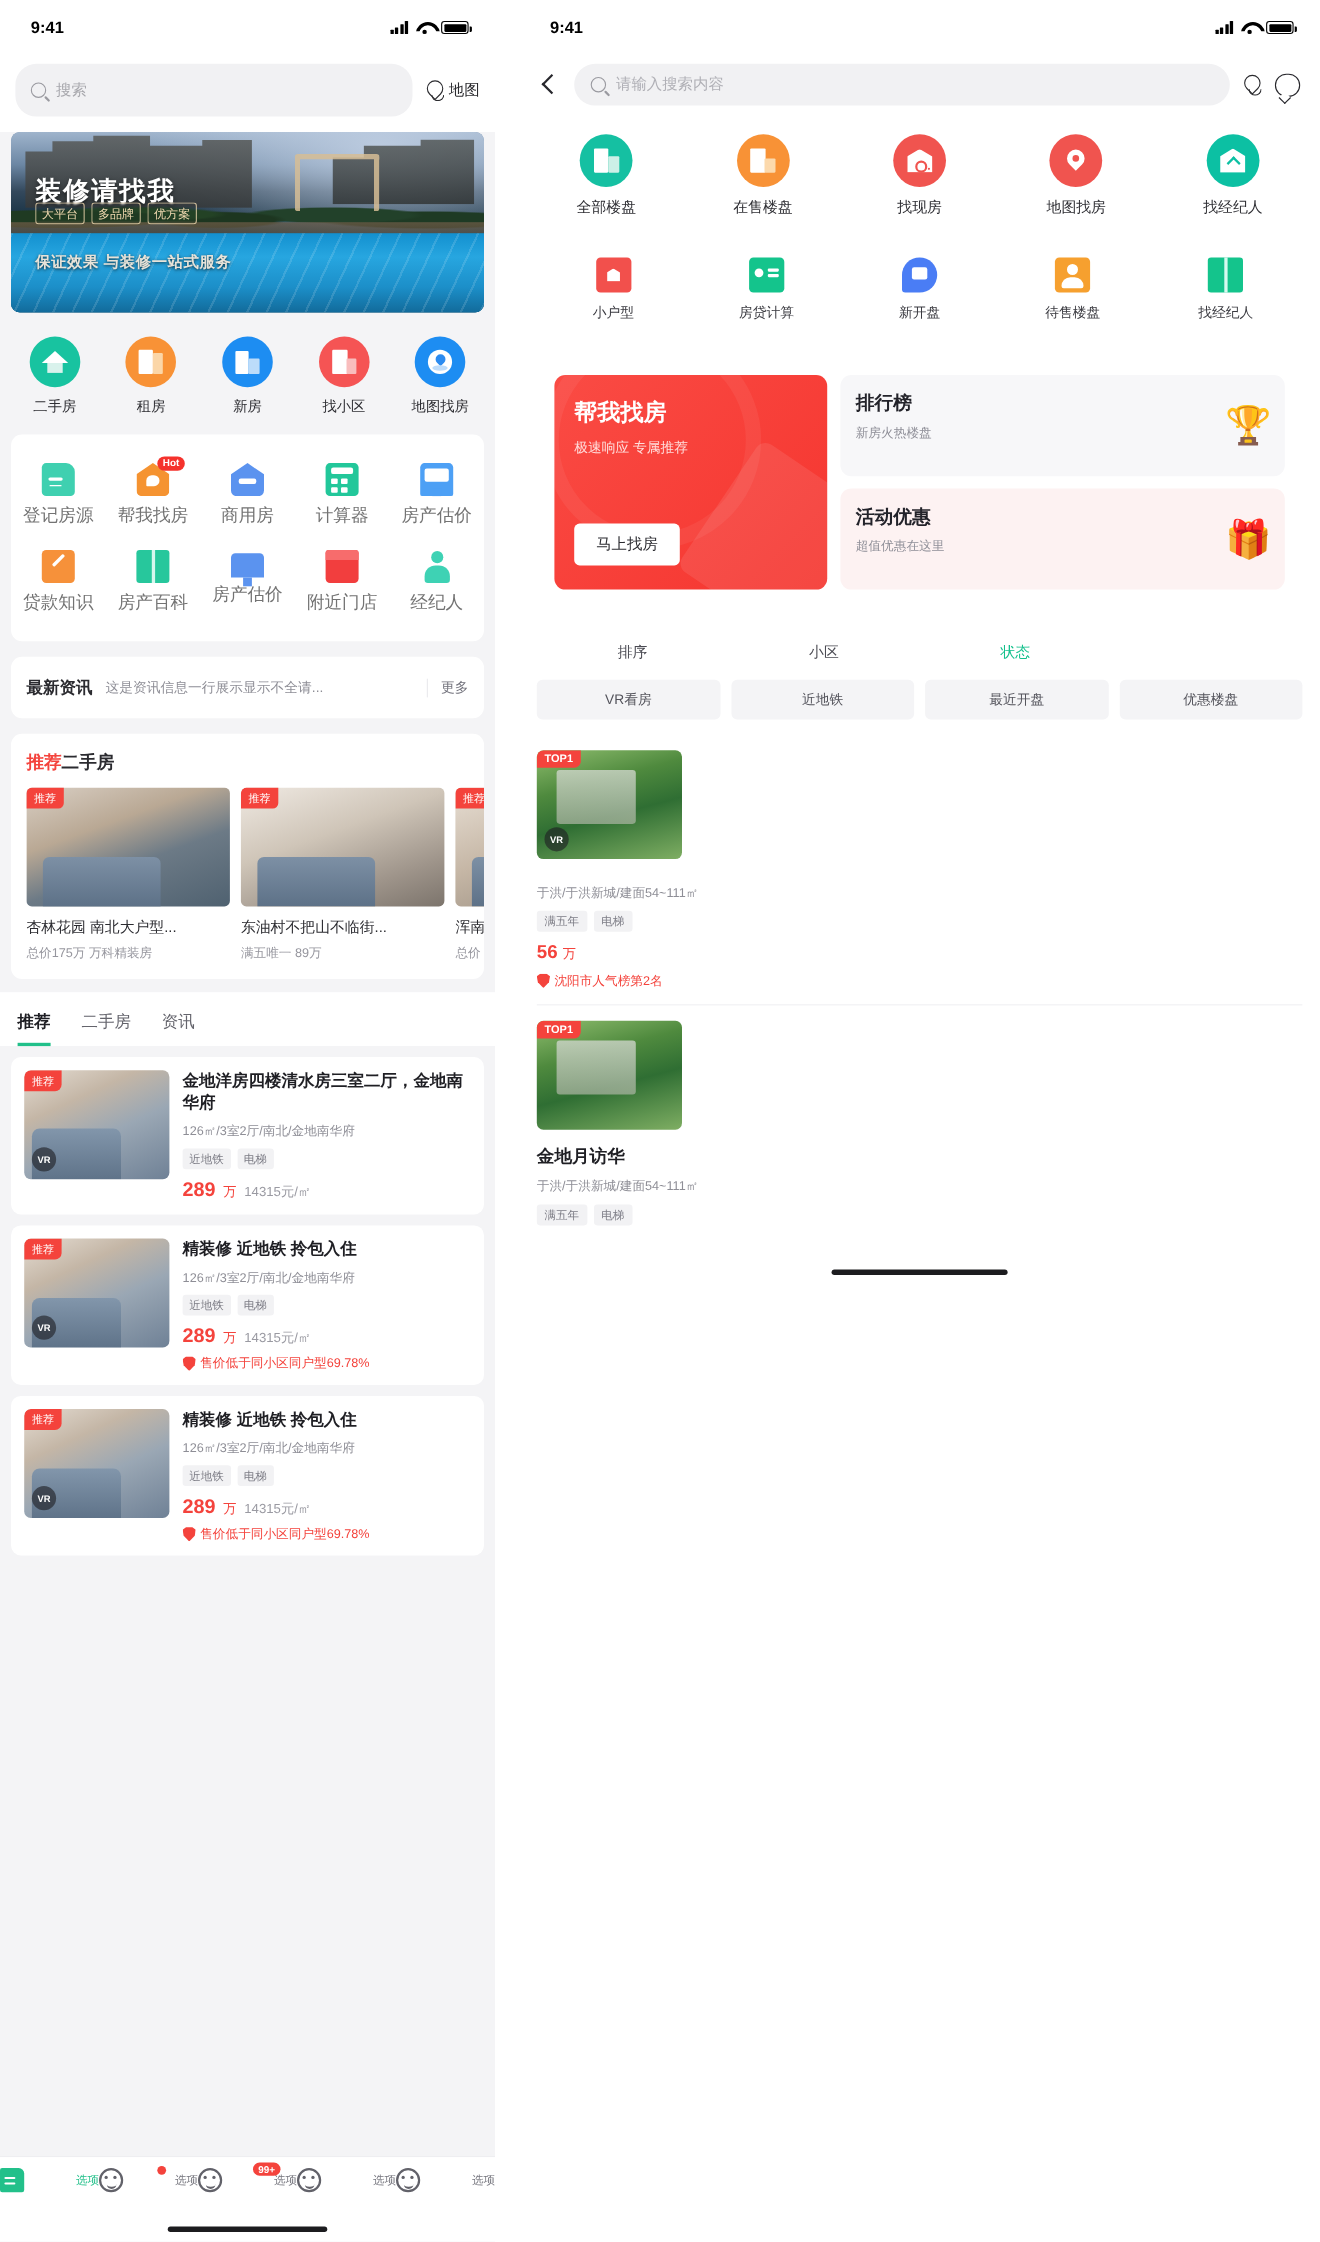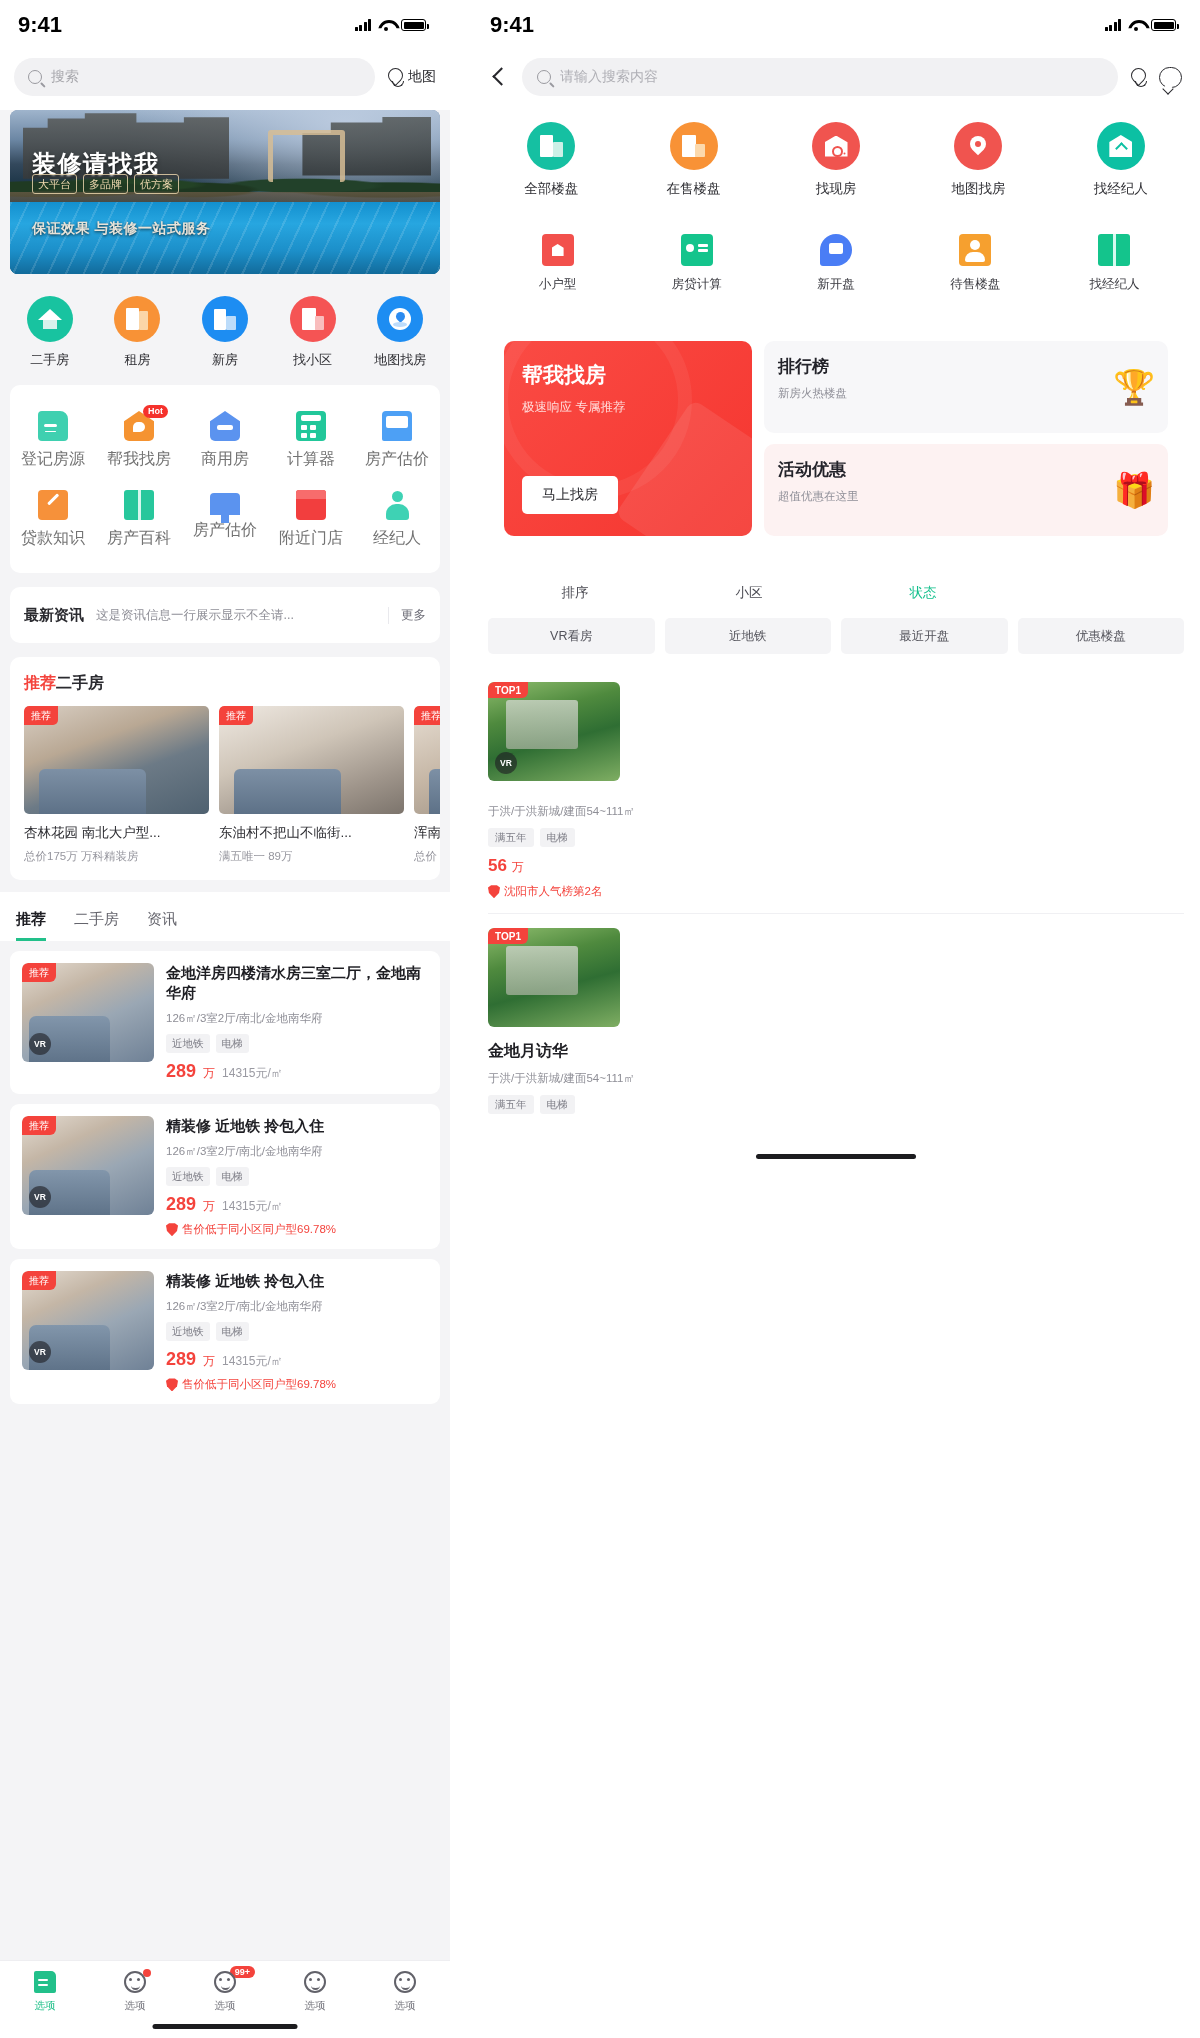--- a/index.html
+++ b/index.html
@@ -11,42 +11,42 @@
     display: flex;
   }
   .phone { position: relative; background: #f5f5f7; overflow: hidden; }
   .phone-left { width: 450px; height: 2038px; background: #f4f4f6; }
   .phone-divider { width: 22px; height: 2038px; background: #fff; }
   .phone-right { width: 728px; height: 2038px; background: #fff; }
 
   
   .statusbar {
     height: 50px; display: flex; align-items: center;
-    justify-content: space-between; padding: 0 24px 0 18px;
-    background: #fff; font-weight: bold; font-size: 22px; color: #000;
+    justify-content: space-between; padding: 0 24px 0 28px;
+    background: #fff; font-weight: bold; font-size: 15px; color: #000;
   }
   .sb-right { display: flex; align-items: center; gap: 7px; }
   .sig { display: flex; align-items: flex-end; gap: 1.5px; height: 12px; }
   .sig i { display: block; width: 3px; background: #000; border-radius: .5px; }
   .sig i:nth-child(1){height:4px}.sig i:nth-child(2){height:6px}
   .sig i:nth-child(3){height:9px}.sig i:nth-child(4){height:12px}
   .wifi { width: 16px; height: 12px; position: relative; }
   .wifi::before{content:"";position:absolute;left:0;top:1px;width:16px;height:16px;
     border:3px solid #000;border-radius:50%;clip-path:polygon(0 0,100% 0,100% 38%,0 38%);}
   .wifi::after{content:"";position:absolute;left:6px;top:8px;width:4px;height:4px;
     background:#000;border-radius:50%;}
   .batt{width:25px;height:12px;border:1.5px solid #000;border-radius:3px;position:relative;padding:1.5px;}
   .batt i{display:block;height:100%;background:#000;border-radius:1px;}
   .batt::after{content:"";position:absolute;right:-3.5px;top:3.5px;width:2px;height:5px;
     background:#000;border-radius:0 1px 1px 0;}
 
   
   .l-searchrow { display:flex; align-items:center; gap:12px; padding: 8px 14px 14px 14px; background:#fff;}
   .l-searchbox {
-    flex:1; height:38px; background:#f1f1f3; border-radius:19px;
+    flex:1; height:48px; background:#f1f1f3; border-radius:19px;
     display:flex; align-items:center; gap:9px; padding: 0 14px;
     font-size:14px; color:#a8a8ad;
   }
   .mag { width:14px;height:14px;border:1.6px solid #9a9aa0;border-radius:50%;position:relative;flex:none;}
   .mag::after{content:"";position:absolute;right:-5px;bottom:-3px;width:6px;height:1.7px;
     background:#9a9aa0;transform:rotate(45deg);border-radius:1px;}
   .l-mapbtn{display:flex;align-items:center;gap:4px;font-size:14px;color:#2b2b2f;font-weight:500;}
   .pin-ic{width:17px;height:19px;position:relative;flex:none;}
   .pin-ic::before{content:"";position:absolute;left:1px;top:0;width:13px;height:13px;
     border:1.8px solid #2b2b2f;border-radius:50% 50% 50% 0;transform:rotate(-45deg);}
@@ -206,21 +206,21 @@
   .lprice b{font-size:18px;color:#f4433c;}
   .lprice i{font-style:normal;font-size:12px;color:#f4433c;}
   .lprice u{text-decoration:none;font-size:12px;color:#9a9aa2;}
   .lnote{margin-top:7px;font-size:11.5px;color:#f4433c;display:flex;align-items:center;gap:4px;}
   .medal{width:12px;height:13px;background:#f4433c;flex:none;
     clip-path:polygon(50% 100%,8% 60%,0 18%,26% 0,74% 0,100% 18%,92% 60%);}
 
   
   .tabbar{position:absolute;left:0;bottom:0;width:450px;height:78px;background:#fff;
     border-top:1px solid #eeeef1;display:flex;align-items:flex-start;padding-top:10px;}
-  .tb{flex:1;display:flex;flex-direction:column;align-items:center;gap:6px;position:relative;justify-content:space-between;}
+  .tb{flex:1;display:flex;flex-direction:row;align-items:center;gap:6px;position:relative;justify-content:space-between;}
   .tb-ic{width:22px;height:22px;position:relative;}
   .tb-ic.doc{background:#22c08a;border-radius:2px 5px 2px 2px;}
   .tb-ic.doc::after{content:"";position:absolute;left:4px;top:8px;width:10px;height:2px;
     background:#fff;box-shadow:0 5px 0 #fff;border-radius:1px;}
   .tb-ic.face{border:2px solid #62626a;border-radius:50%;}
   .tb-ic.face::before{content:"";position:absolute;left:3px;top:5px;width:3px;height:3px;
     background:#62626a;border-radius:50%;box-shadow:8px 0 0 #62626a;}
   .tb-ic.face::after{content:"";position:absolute;left:4.5px;top:11px;width:9px;height:4px;
     border-bottom:2px solid #62626a;border-radius:0 0 6px 6px;}
   .tb-lb{font-size:10.5px;color:#76767e;}

